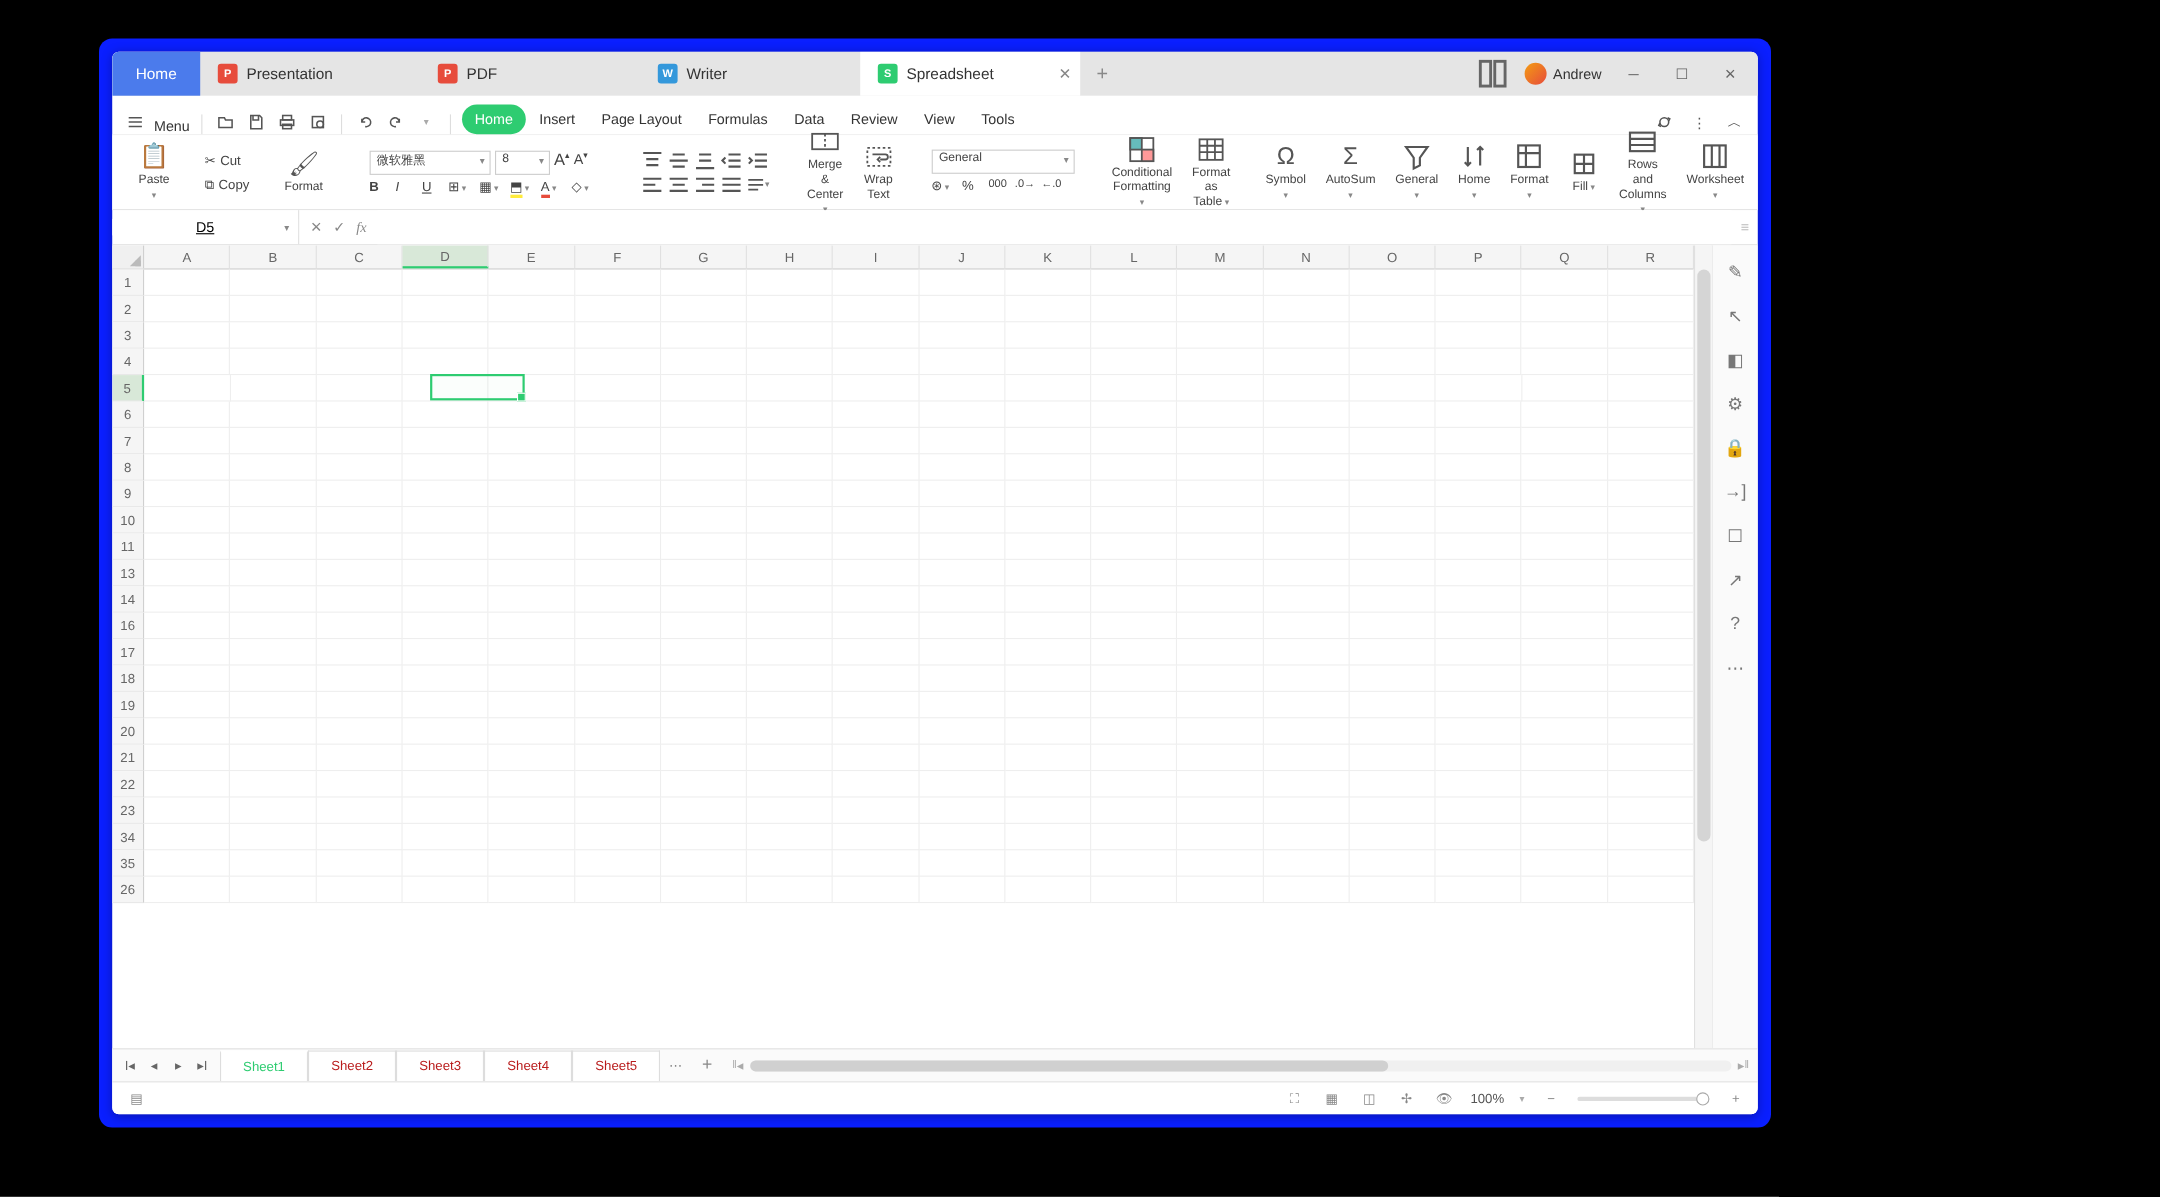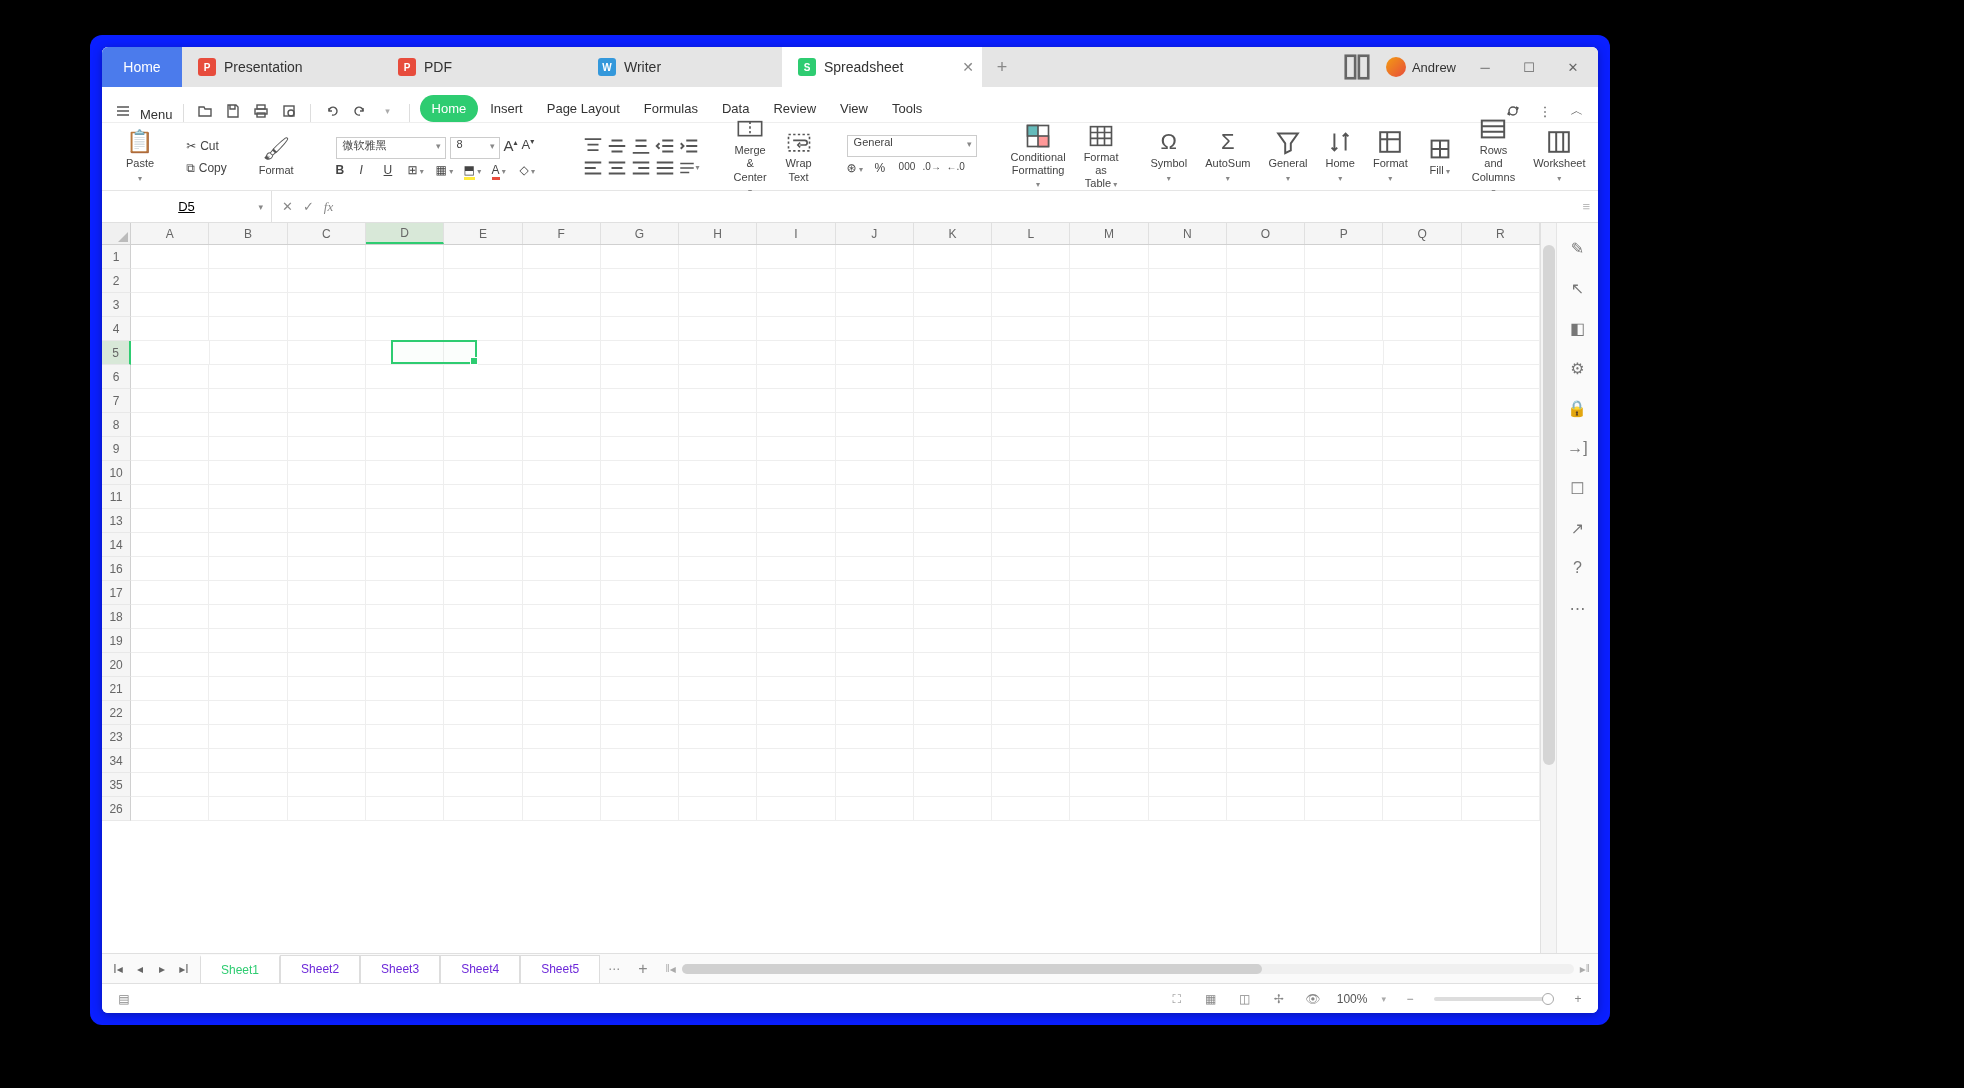--- a/index.html
+++ b/index.html
@@ -73,21 +73,21 @@
 .selection::after { content: ""; position: absolute; right: -3px; bottom: -3px; width: 6px; height: 6px; background: #2ecc71; border: 1px solid #fff; }
 
 
 .right-rail { width: 42px; background: #fafafa; border-left: 1px solid #e5e5e5; display: flex; flex-direction: column; align-items: center; gap: 18px; padding-top: 14px; color: #777; }
 .right-rail .ri { width: 22px; height: 22px; display: flex; align-items: center; justify-content: center; cursor: pointer; font-size: 16px; }
 
 
 .sheetbar { height: 30px; display: flex; align-items: center; border-top: 1px solid #e0e0e0; font-size: 12px; background: #fafafa; }
 .sheet-nav { display: flex; gap: 2px; padding: 0 6px; color: #000; }
 .sheet-nav .sn { width: 20px; text-align: center; cursor: pointer; color: #666; }
-.sheet-tab { padding: 6px 20px; border: 1px solid #ddd; border-bottom: none; background: #fff; cursor: pointer; color: #6d28d9; }
+.sheet-tab { padding: 6px 20px; border: 1px solid #ddd; border-bottom: none; background: #fff; cursor: pointer; color: #b91c1c; }
 .sheet-tab.active { color: #2ecc71; border-top: 2px solid #fff; }
 .sheet-add { padding: 0 10px; color: #888; cursor: pointer; font-size: 16px; }
 .sheet-more { padding: 0 8px; color: #888; }
 .hscroll { flex: 1; display: flex; align-items: center; padding: 0 8px; }
 .hscroll-track { flex: 1; height: 10px; background: #f0f0f0; border-radius: 5px; position: relative; margin: 0 6px; }
 .hscroll-thumb { position: absolute; left: 0; width: 65%; height: 100%; background: #d0d0d0; border-radius: 5px; }
 
 
 .statusbar { height: 30px; display: flex; align-items: center; padding: 0 10px; border-top: 1px solid #e0e0e0; font-size: 12px; color: #555; background: #fff; }
 .status-left .si { width: 24px; height: 24px; display: flex; align-items: center; justify-content: center; color: #888; }

